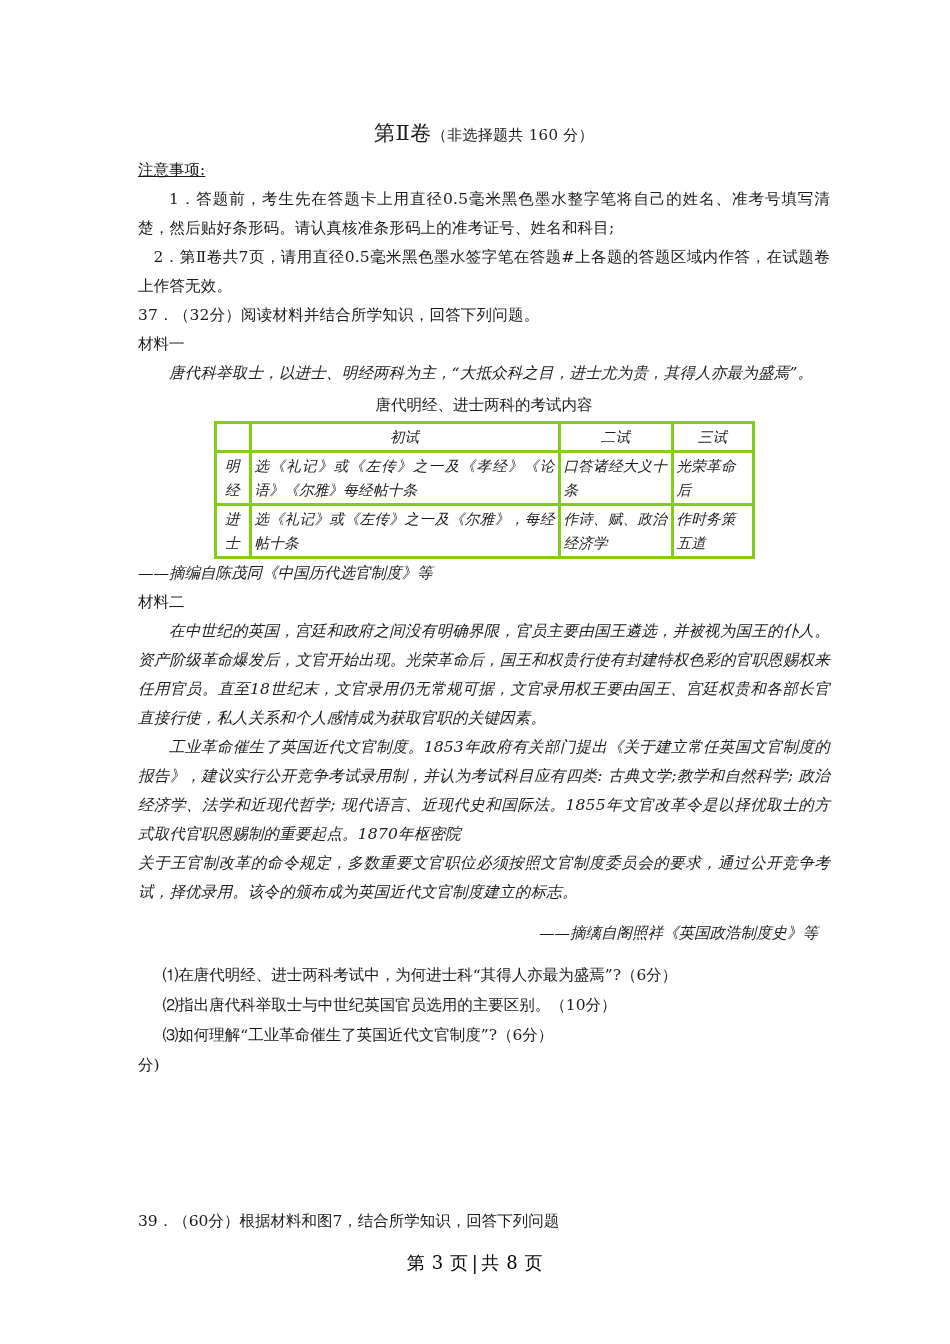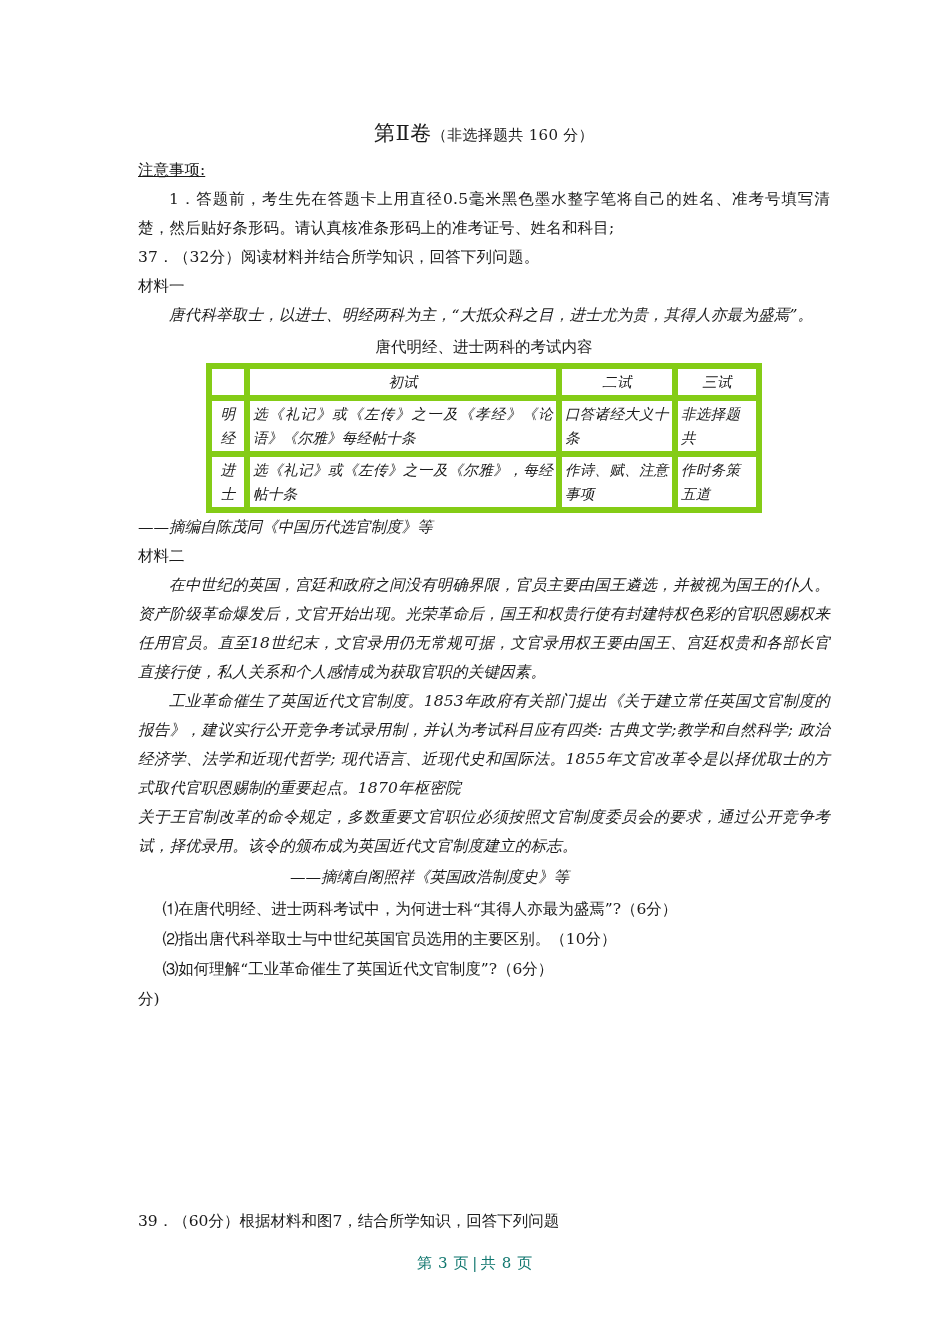--- a/index.html
+++ b/index.html
@@ -81,21 +81,21 @@
     margin: 4px 0 2px 0;
   }
   table.exam-table {
     border-collapse: collapse;
     margin: 0 auto;
     width: 504px;
     table-layout: fixed;
     font-style: italic;
   }
   table.exam-table td {
-    border: 6px solid #84cc16;
+    border: 3px solid #84cc16;
     font-size: 14.5px;
     line-height: 24px;
     padding: 1px 3px;
     vertical-align: top;
     letter-spacing: 0.3px;
   }
   td.c-label {
     width: 26px;
     text-align: center;
     padding: 1px 2px;
@@ -115,24 +115,24 @@
   
   .attribution {
     margin: 0;
     font-size: 15.5px;
     line-height: 29px;
     text-align: left;
     font-style: italic;
     padding-right: 26px;
   }
   .attribution-2 {
-    margin: 2px;
-    font-size: 15.5px;
-    line-height: 29px;
-    text-align: left;
+    margin: 12px;
+    font-size: 15.5px;
+    line-height: 29px;
+    text-align: right;
     font-style: italic;
     padding-left: 150px;
   }
 
   
   p.qitem {
     margin: 0;
     font-size: 15.5px;
     line-height: 30px;
     text-indent: 1.6em;
@@ -157,68 +157,69 @@
     line-height: 29px;
   }
 
   
   .footer {
     position: absolute;
     left: 0;
     top: 1252px;
     width: 950px;
     text-align: center;
-    font-size: 15px;
+    font-size: 18px;
     line-height: 22px;
-    color: #0f766e;
+    color: #000000;
     letter-spacing: 0.6px;
   }
   .footer .sep { padding: 0 3px; }
 </style>
 </head>
 <body>
 
 <div class="page">
 
   <div class="content">
 
     <div class="doc-title">
       <span class="big">第Ⅱ卷</span><span class="small">（非选择题共 160 分）</span>
     </div>
 
     <p class="note-head">注意事项:</p>
     <p class="para indent2">1．答题前，考生先在答题卡上用直径0.5毫米黑色墨水整字笔将自己的姓名、准考号填写清楚，然后贴好条形码。请认真核准条形码上的准考证号、姓名和科目;</p>
+    <p class="para indent1">2．第Ⅱ卷共7页，请用直径0.5毫米黑色墨水签字笔在答题#上各题的答题区域内作答，在试题卷上作答无效。</p>
 
     <p class="para">37．（32分）阅读材料并结合所学知识，回答下列问题。</p>
     <p class="sect-label">材料一</p>
     <p class="para indent2 kai">唐代科举取士，以进士、明经两科为主，“大抵众科之目，进士尤为贵，其得人亦最为盛焉”。</p>
 
     <div class="table-title">唐代明经、进士两科的考试内容</div>
     <table class="exam-table">
       <tbody>
         <tr>
           <td class="c-label blank"></td>
           <td class="c-first hdr">初试</td>
           <td class="c-second hdr">二试</td>
           <td class="c-third hdr">三试</td>
         </tr>
         <tr>
           <td class="c-label">
               <span class="vlabel">明经</span>
             </td>
           <td class="c-first">选《礼记》或《左传》之一及《孝经》《论语》《尔雅》每经帖十条</td>
           <td class="c-second">口答诸经大义十条</td>
-          <td class="c-third">非选择题共</td>
+          <td class="c-third">光荣革命后</td>
         </tr>
         <tr>
           <td class="c-label">
               <span class="vlabel">进士</span>
             </td>
           <td class="c-first">选《礼记》或《左传》之一及《尔雅》，每经帖十条</td>
-          <td class="c-second">作诗、赋、注意事项</td>
+          <td class="c-second">作诗、赋、政治经济学</td>
           <td class="c-third">作时务策五道</td>
         </tr>
       </tbody>
     </table>
 
     <p class="attribution">——摘编自陈茂同《中国历代选官制度》等</p>
 
     <p class="sect-label">材料二</p>
     <p class="para indent2 kai">在中世纪的英国，宫廷和政府之间没有明确界限，官员主要由国王遴选，并被视为国王的仆人。资产阶级革命爆发后，文官开始出现。光荣革命后，国王和权贵行使有封建特权色彩的官职恩赐权来任用官员。直至18世纪末，文官录用仍无常规可据，文官录用权王要由国王、宫廷权贵和各部长官直接行使，私人关系和个人感情成为获取官职的关键因素。</p>
     <p class="para indent2 kai">工业革命催生了英国近代文官制度。1853年政府有关部门提出《关于建立常任英国文官制度的报告》，建议实行公开竞争考试录用制，并认为考试科目应有四类: 古典文学;教学和自然科学; 政治经济学、法学和近现代哲学; 现代语言、近现代史和国际法。1855年文官改革令是以择优取士的方式取代官职恩赐制的重要起点。1870年枢密院</p>

